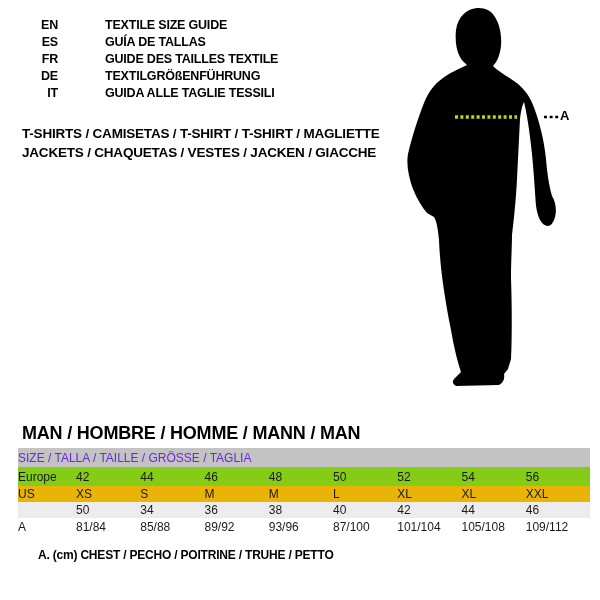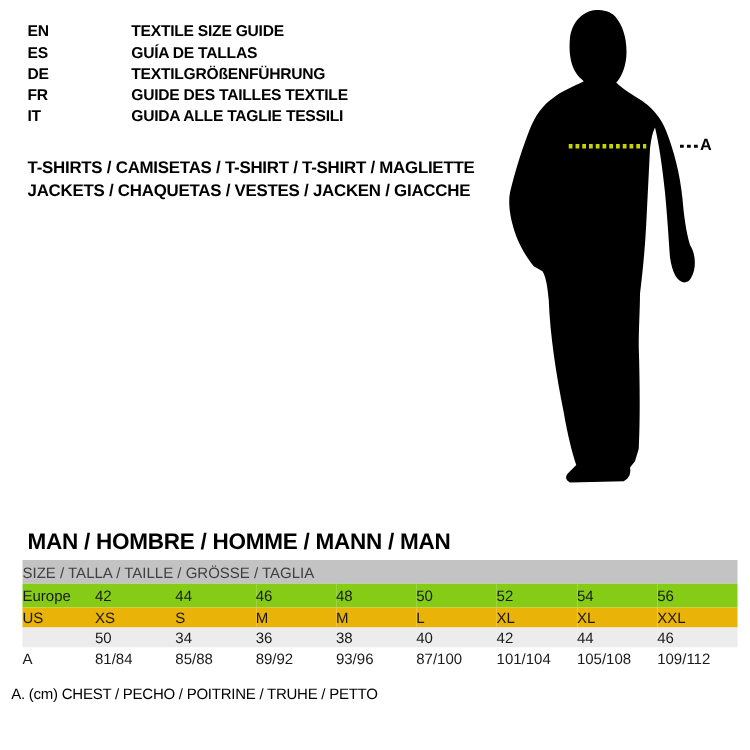--- a/index.html
+++ b/index.html
@@ -4,70 +4,70 @@
 <style>
   html,body{margin:0;padding:0;}
   body{
     width:600px;height:600px;position:relative;overflow:hidden;
     background:#ffffff;color:#000;
     font-family:"Liberation Sans", sans-serif;
     -webkit-font-smoothing:antialiased;
   }
   
   .lang-block{position:absolute;left:22px;top:17px;}
-  .lang-row{display:flex;line-height:17px;font-size:12.5px;font-weight:700;letter-spacing:-0.2px;}
+  .lang-row{display:flex;line-height:17px;font-size:12.5px;font-weight:700;letter-spacing:-0.2px;text-align:right;}
   .lang-code{display:inline-block;width:36px;}
   .lang-title{white-space:nowrap;margin-left:47px;}
   
   .category-block{position:absolute;left:22px;top:124px;}
   .category-line{font-size:13.5px;font-weight:700;line-height:19px;letter-spacing:-0.2px;white-space:nowrap;}
   
   .figure-svg{position:absolute;left:0;top:0;width:600px;height:600px;}
   .measure-label{
     position:absolute;left:560px;top:108px;width:20px;
     font-size:13px;font-weight:700;text-align:left;
   }
   
   .section-label{position:absolute;left:22px;top:423px;font-size:18px;font-weight:700;letter-spacing:-0.2px;white-space:nowrap;}
   
   .size-table-wrap{position:absolute;left:18px;top:448px;width:572px;}
   table.size-table{width:100%;border-collapse:collapse;table-layout:fixed;font-size:12px;color:#1a1a1a;}
   table.size-table td,table.size-table th{padding:0;margin:0;font-weight:400;vertical-align:middle;white-space:nowrap;}
   col.label-col{width:58px;}
   .tbl-header td{
-    background:#c3c3c3;height:19px;text-align:left;padding-left:5px;color:#404040;
+    background:#c3c3c3;height:19px;text-align:left;padding-left:5px;color:#6d28d9;
   }
   .row-europe td{height:19px;background:#84cc16;}
   .row-us td{height:16px;background:#eab308;}
   .row-usnum td{height:16px;background:#ececec;}
   .row-a td{height:18px;background:#ffffff;}
   td.row-label{text-align:left;padding-left:5px;}
   td.val{}
   
-  .footnote{position:absolute;left:9px;top:548px;font-size:12px;font-weight:400;letter-spacing:-0.2px;white-space:nowrap;}
+  .footnote{position:absolute;left:38px;top:548px;font-size:12px;font-weight:700;letter-spacing:-0.2px;white-space:nowrap;}
 </style>
 </head>
 <body>
 
 <div class="lang-block">
   <div class="lang-row">
     <span class="lang-code">EN</span>
     <span class="lang-title">TEXTILE SIZE GUIDE</span>
   </div>
   <div class="lang-row">
     <span class="lang-code">ES</span>
     <span class="lang-title">GUÍA DE TALLAS</span>
   </div>
   <div class="lang-row">
+    <span class="lang-code">FR</span>
+    <span class="lang-title">GUIDE DES TAILLES TEXTILE</span>
+  </div>
+  <div class="lang-row">
     <span class="lang-code">DE</span>
     <span class="lang-title">TEXTILGRÖßENFÜHRUNG</span>
-  </div>
-  <div class="lang-row">
-    <span class="lang-code">FR</span>
-    <span class="lang-title">GUIDE DES TAILLES TEXTILE</span>
   </div>
   <div class="lang-row">
     <span class="lang-code">IT</span>
     <span class="lang-title">GUIDA ALLE TAGLIE TESSILI</span>
   </div>
 </div>
 
 <div class="category-block">
   <div class="category-line">T-SHIRTS / CAMISETAS / T-SHIRT / T-SHIRT / MAGLIETTE</div>
   <div class="category-line">JACKETS / CHAQUETAS / VESTES / JACKEN / GIACCHE</div>

